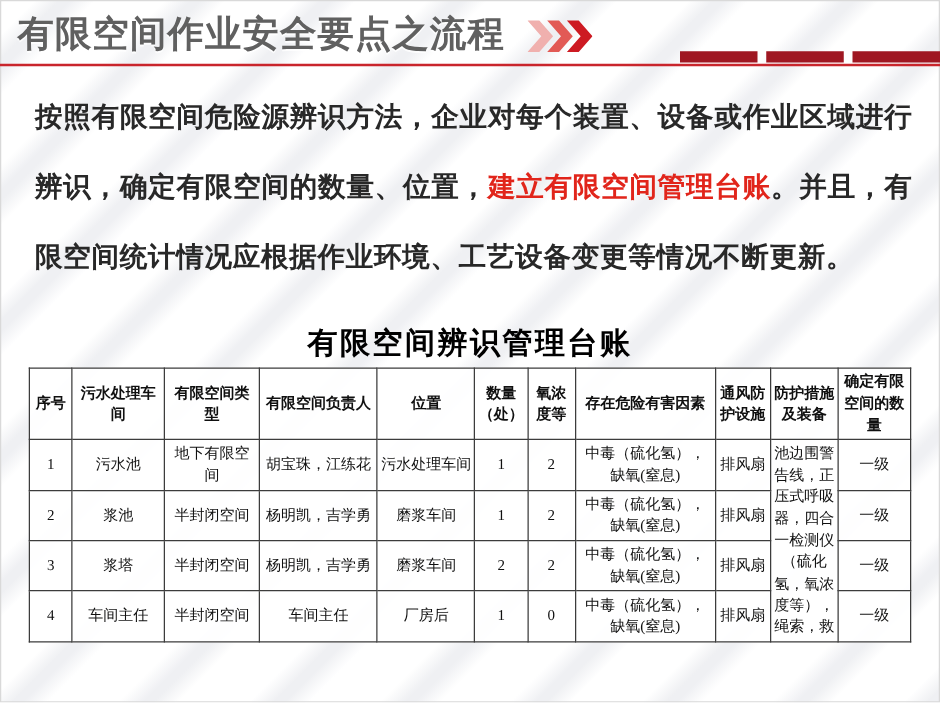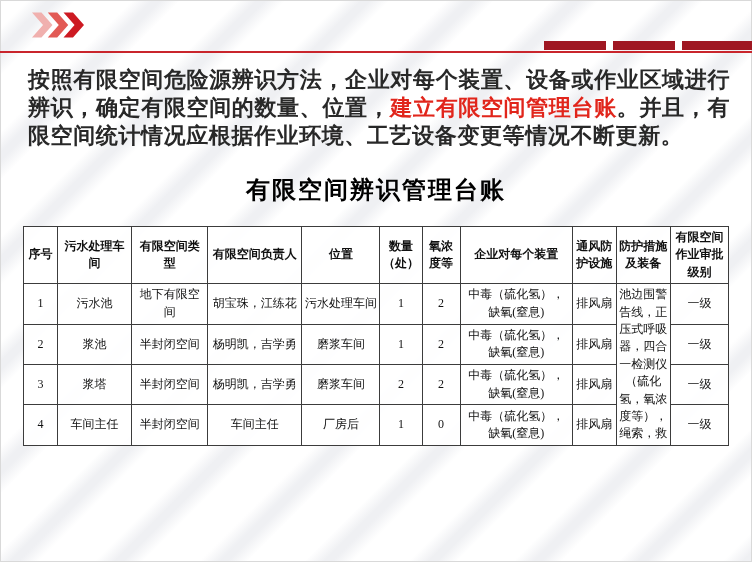--- a/index.html
+++ b/index.html
@@ -33,28 +33,28 @@
   .hdr-dashes span:nth-child(1){width:62px;}
   .hdr-dashes span:nth-child(2){width:62px;}
   .hdr-dashes span:nth-child(3){width:70px;}
 
   
   .section-heading{
     margin:46px 0 0 30px;font-size:23px;font-weight:700;color:#141414;
     letter-spacing:.5px;
   }
   .section-para{
-    margin:10px 22px 0 28px;font-size:22px;line-height:28px;
+    margin:10px 22px 0 28px;font-size:22px;line-height:56px;
     font-weight:600;color:#282828;letter-spacing:.6px;text-align:justify;
   }
   .section-para .hl{color:#e1251b;}
 
   
   .tbl-title{
-    margin:24px 0 20px 0;text-align:center;
+    margin:24px 0 4px 0;text-align:center;
     font-family:"Liberation Serif","DejaVu Serif",serif;
     font-size:24px;font-weight:600;color:#000;letter-spacing:2px;
   }
   table.ledger{
     width:706px;margin:0 auto;border-collapse:collapse;table-layout:fixed;
     font-family:"Liberation Serif","DejaVu Serif",serif;
     font-size:12px;color:#101010;background:rgba(255,255,255,.92);
   }
   table.ledger th,table.ledger td{
     border:1px solid #3c3c3c;text-align:center;vertical-align:middle;
@@ -63,20 +63,21 @@
   table.ledger th{font-weight:700;height:48px;}
   table.ledger tbody td{height:32px;}
 </style>
 </head>
 <body>
 
 <div class="slide">
 
   <div class="hdr">
     <div class="title-row">
+      <h1 class="page-title">有限空间作业安全要点之流程</h1>
       <svg class="chev" width="52" height="26" viewBox="0 0 66 32" aria-hidden="true">
         <polygon points="0,0 12,0 26,16 12,32 0,32 14,16" fill="#f0b0ae"></polygon>
         <polygon points="20,0 32,0 46,16 32,32 20,32 34,16" fill="#e25a55"></polygon>
         <polygon points="40,0 52,0 66,16 52,32 40,32 54,16" fill="#cd1a22"></polygon>
       </svg>
     </div>
     <div class="hdr-rule"></div>
     <div class="hdr-dashes">
       <span></span>
       <span></span>
@@ -105,24 +106,24 @@
     </colgroup>
     <thead>
       <tr>
         <th>序号</th>
         <th>污水处理车间</th>
         <th>有限空间类型</th>
         <th>有限空间负责人</th>
         <th>位置</th>
         <th>数量（处）</th>
         <th>氧浓度等</th>
-        <th>企业对每个装置</th>
+        <th>存在危险有害因素</th>
         <th>通风防护设施</th>
         <th>防护措施及装备</th>
-        <th>有限空间作业审批级别</th>
+        <th>确定有限空间的数量</th>
       </tr>
     </thead>
     <tbody>
       <tr>
         <td>1</td>
         <td>污水池</td>
         <td>地下有限空间</td>
         <td>胡宝珠，江练花</td>
         <td>污水处理车间</td>
         <td>1</td>

